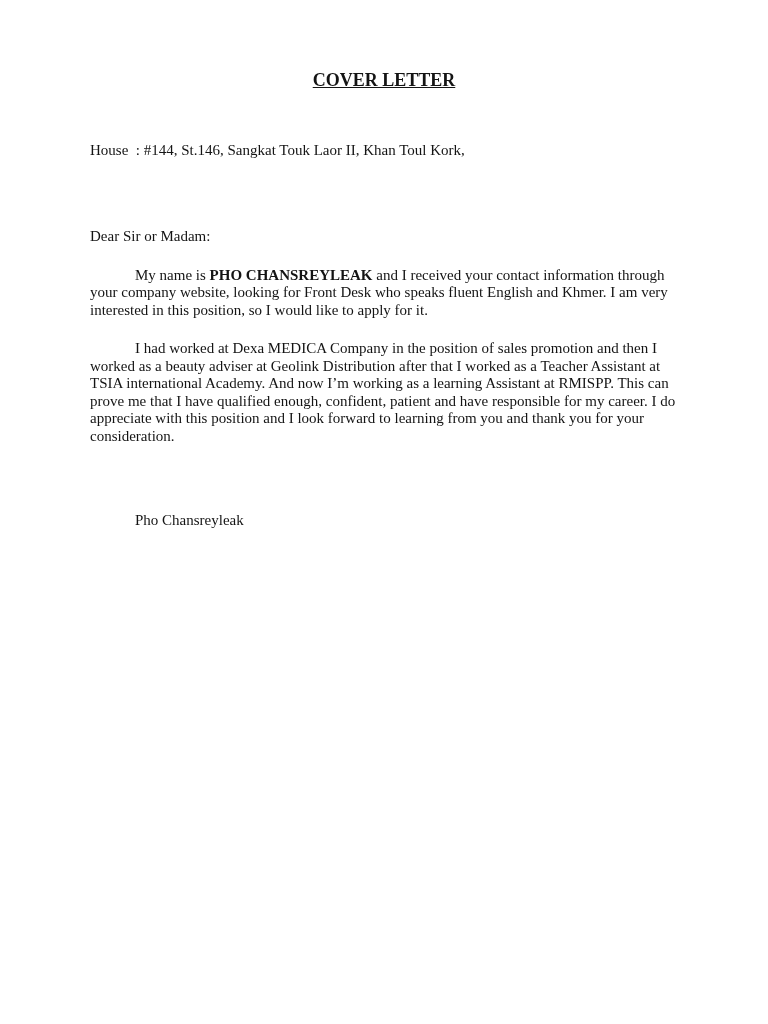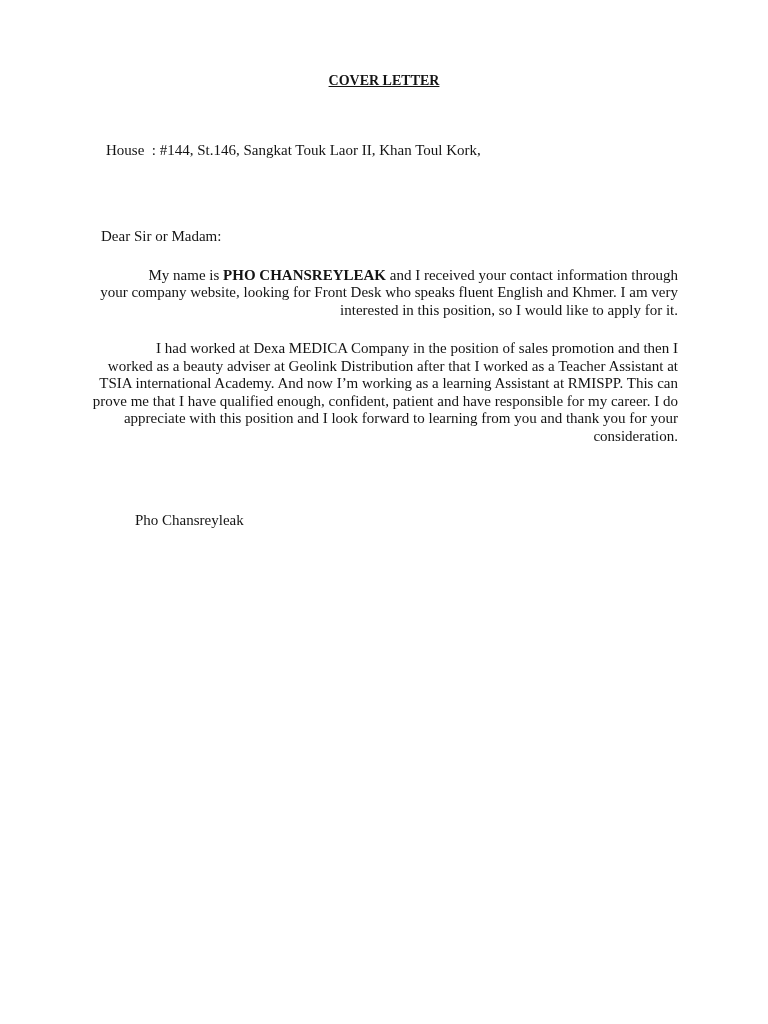--- a/index.html
+++ b/index.html
@@ -21,40 +21,38 @@
     box-sizing: border-box;
     width: 768px;
     height: 1024px;
     padding: 72px 90px 0 90px;
     background: #ffffff;
   }
   .title {
     text-align: center;
     font-weight: bold;
     margin: 0;
-    font-size: 14px;
+    font-size: 18px;
   }
   .title .underlined {
     text-decoration: underline;
   }
   .address {
     margin-top: 17px;
     white-space: pre-wrap; 
-    margin-left: 16px;
   }
   .address-line2 {
     padding-left: 34px;
   }
   .greeting {
-    margin: 34px 0 0 11px;
+    margin: 34px 0 0 0;
   }
   p.body-para {
     margin: 21px 0 0 0;
     text-indent: 45px;
-    text-align: right;
   }
   .bold {
     font-weight: bold;
   }
   .signature {
     margin: 67px 0 0 0;
     text-indent: 45px;
   }
 </style>
 </head>

